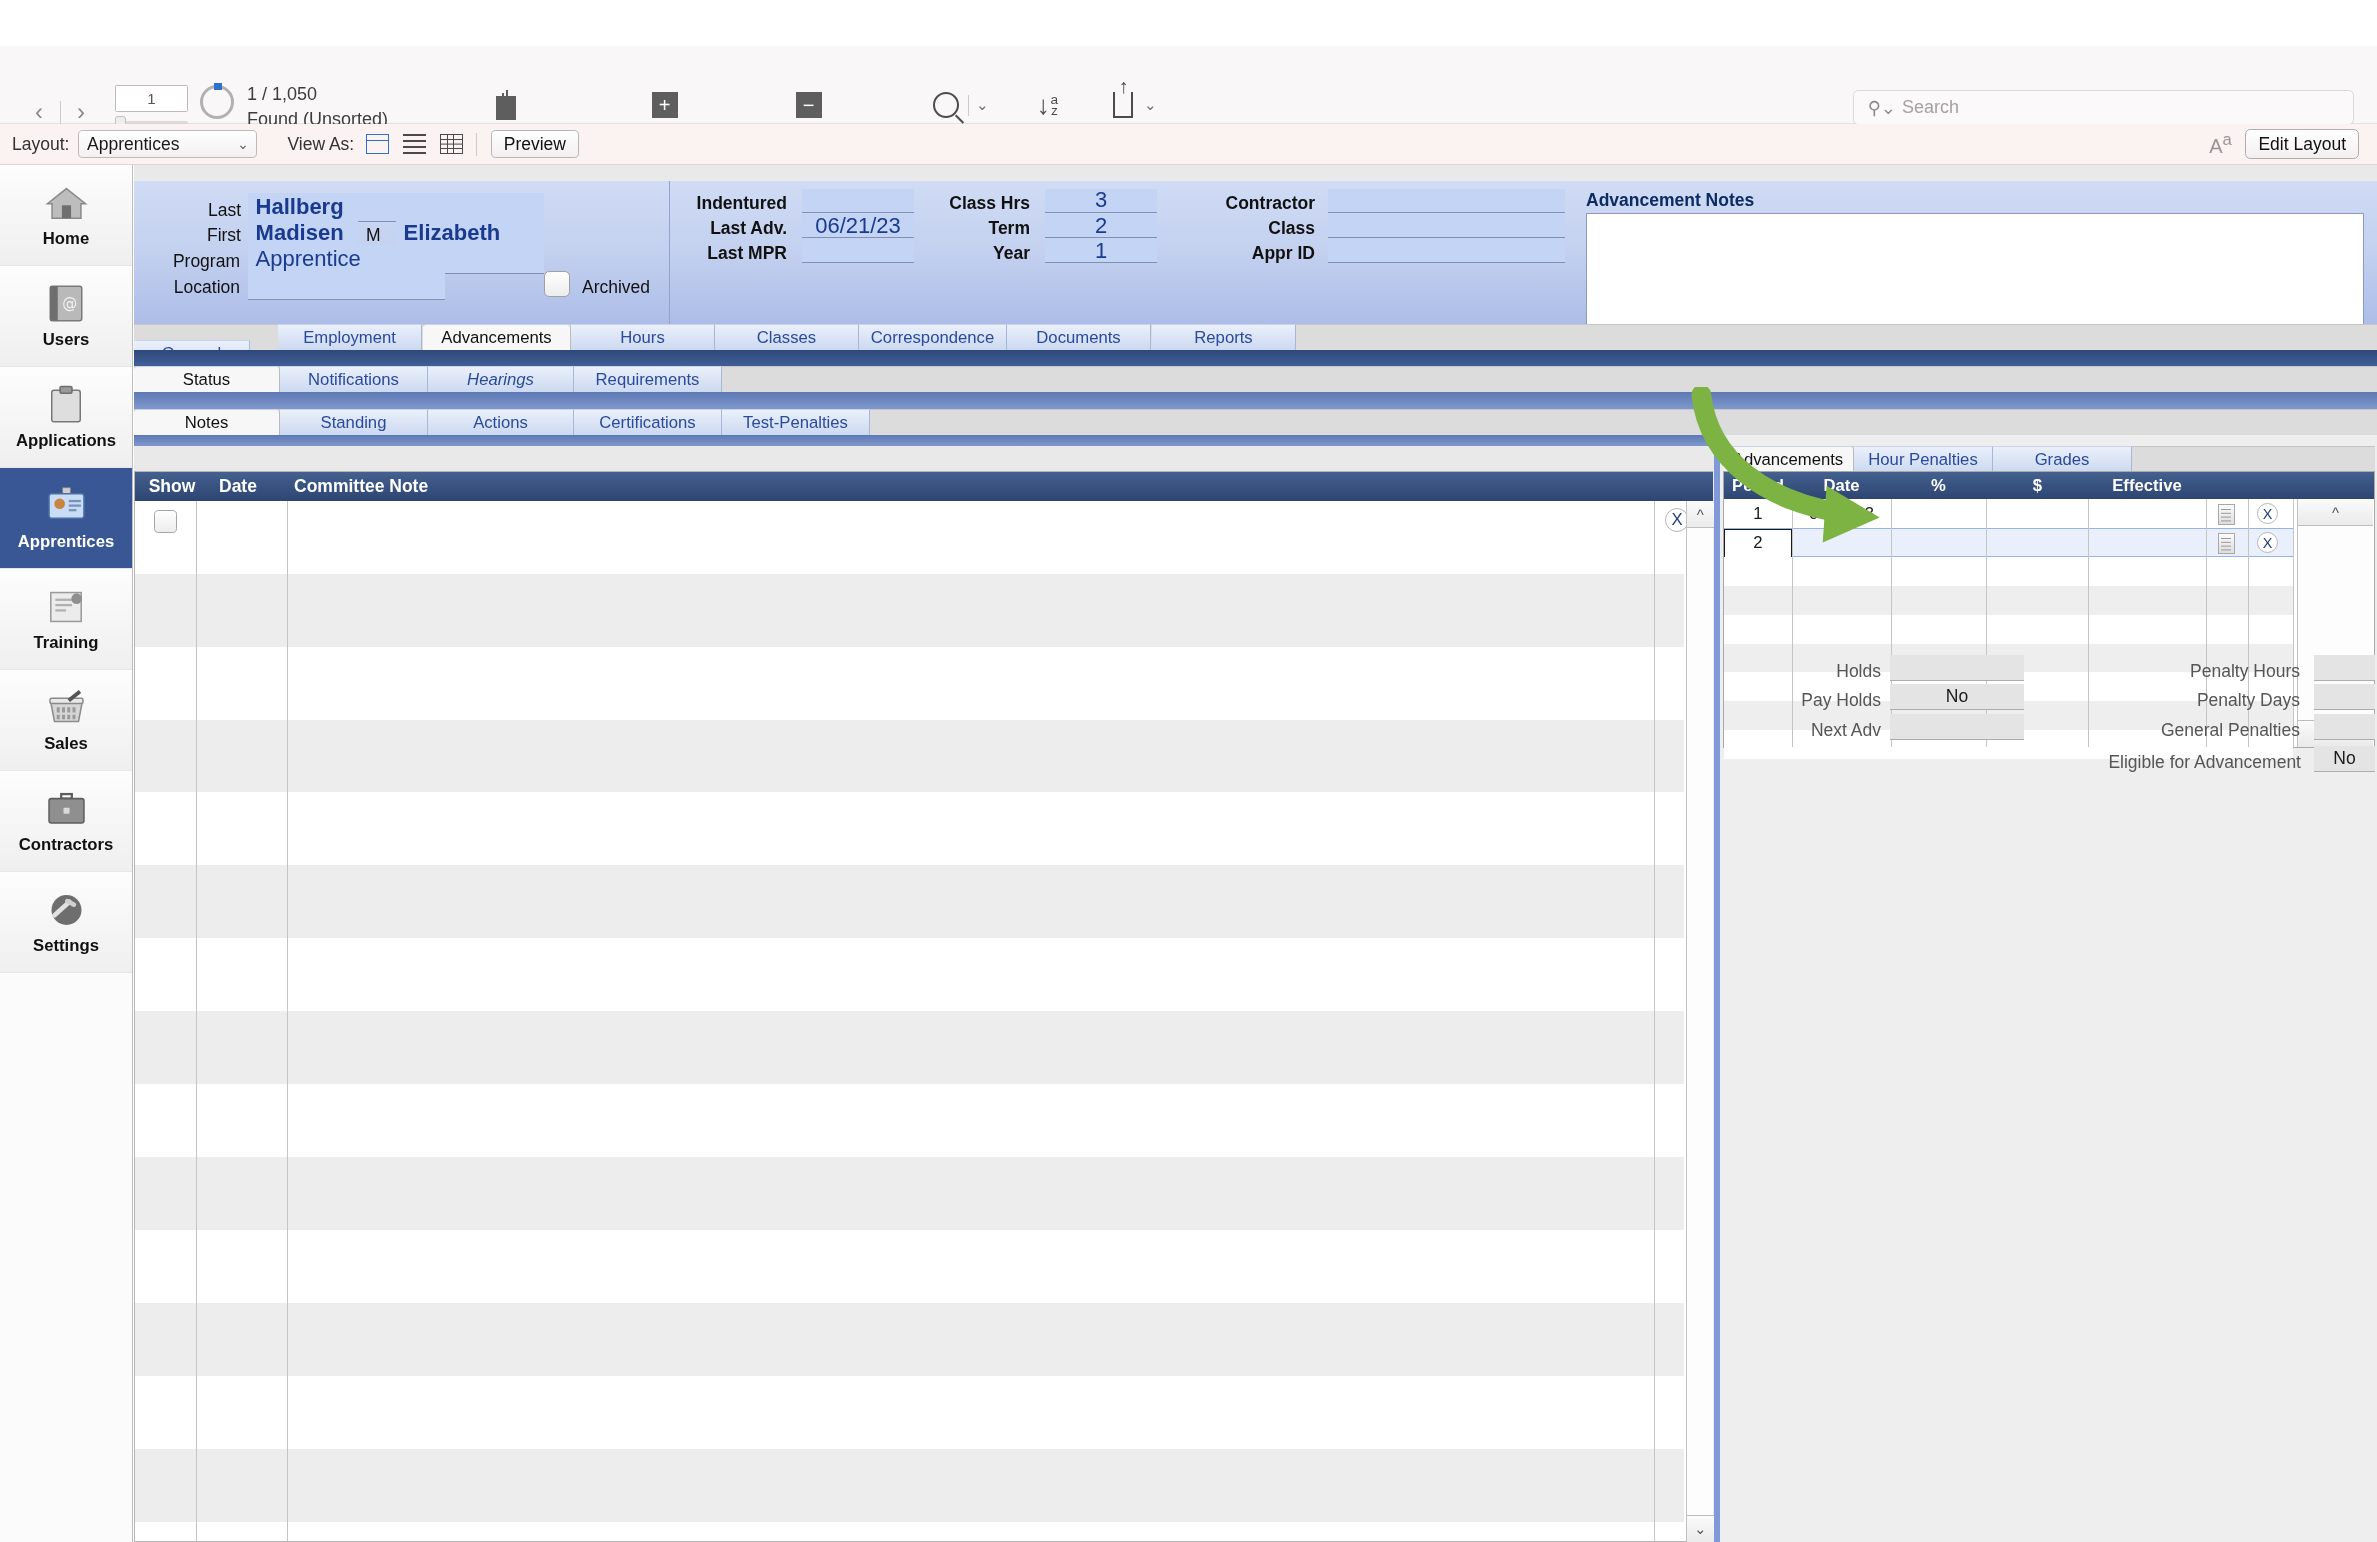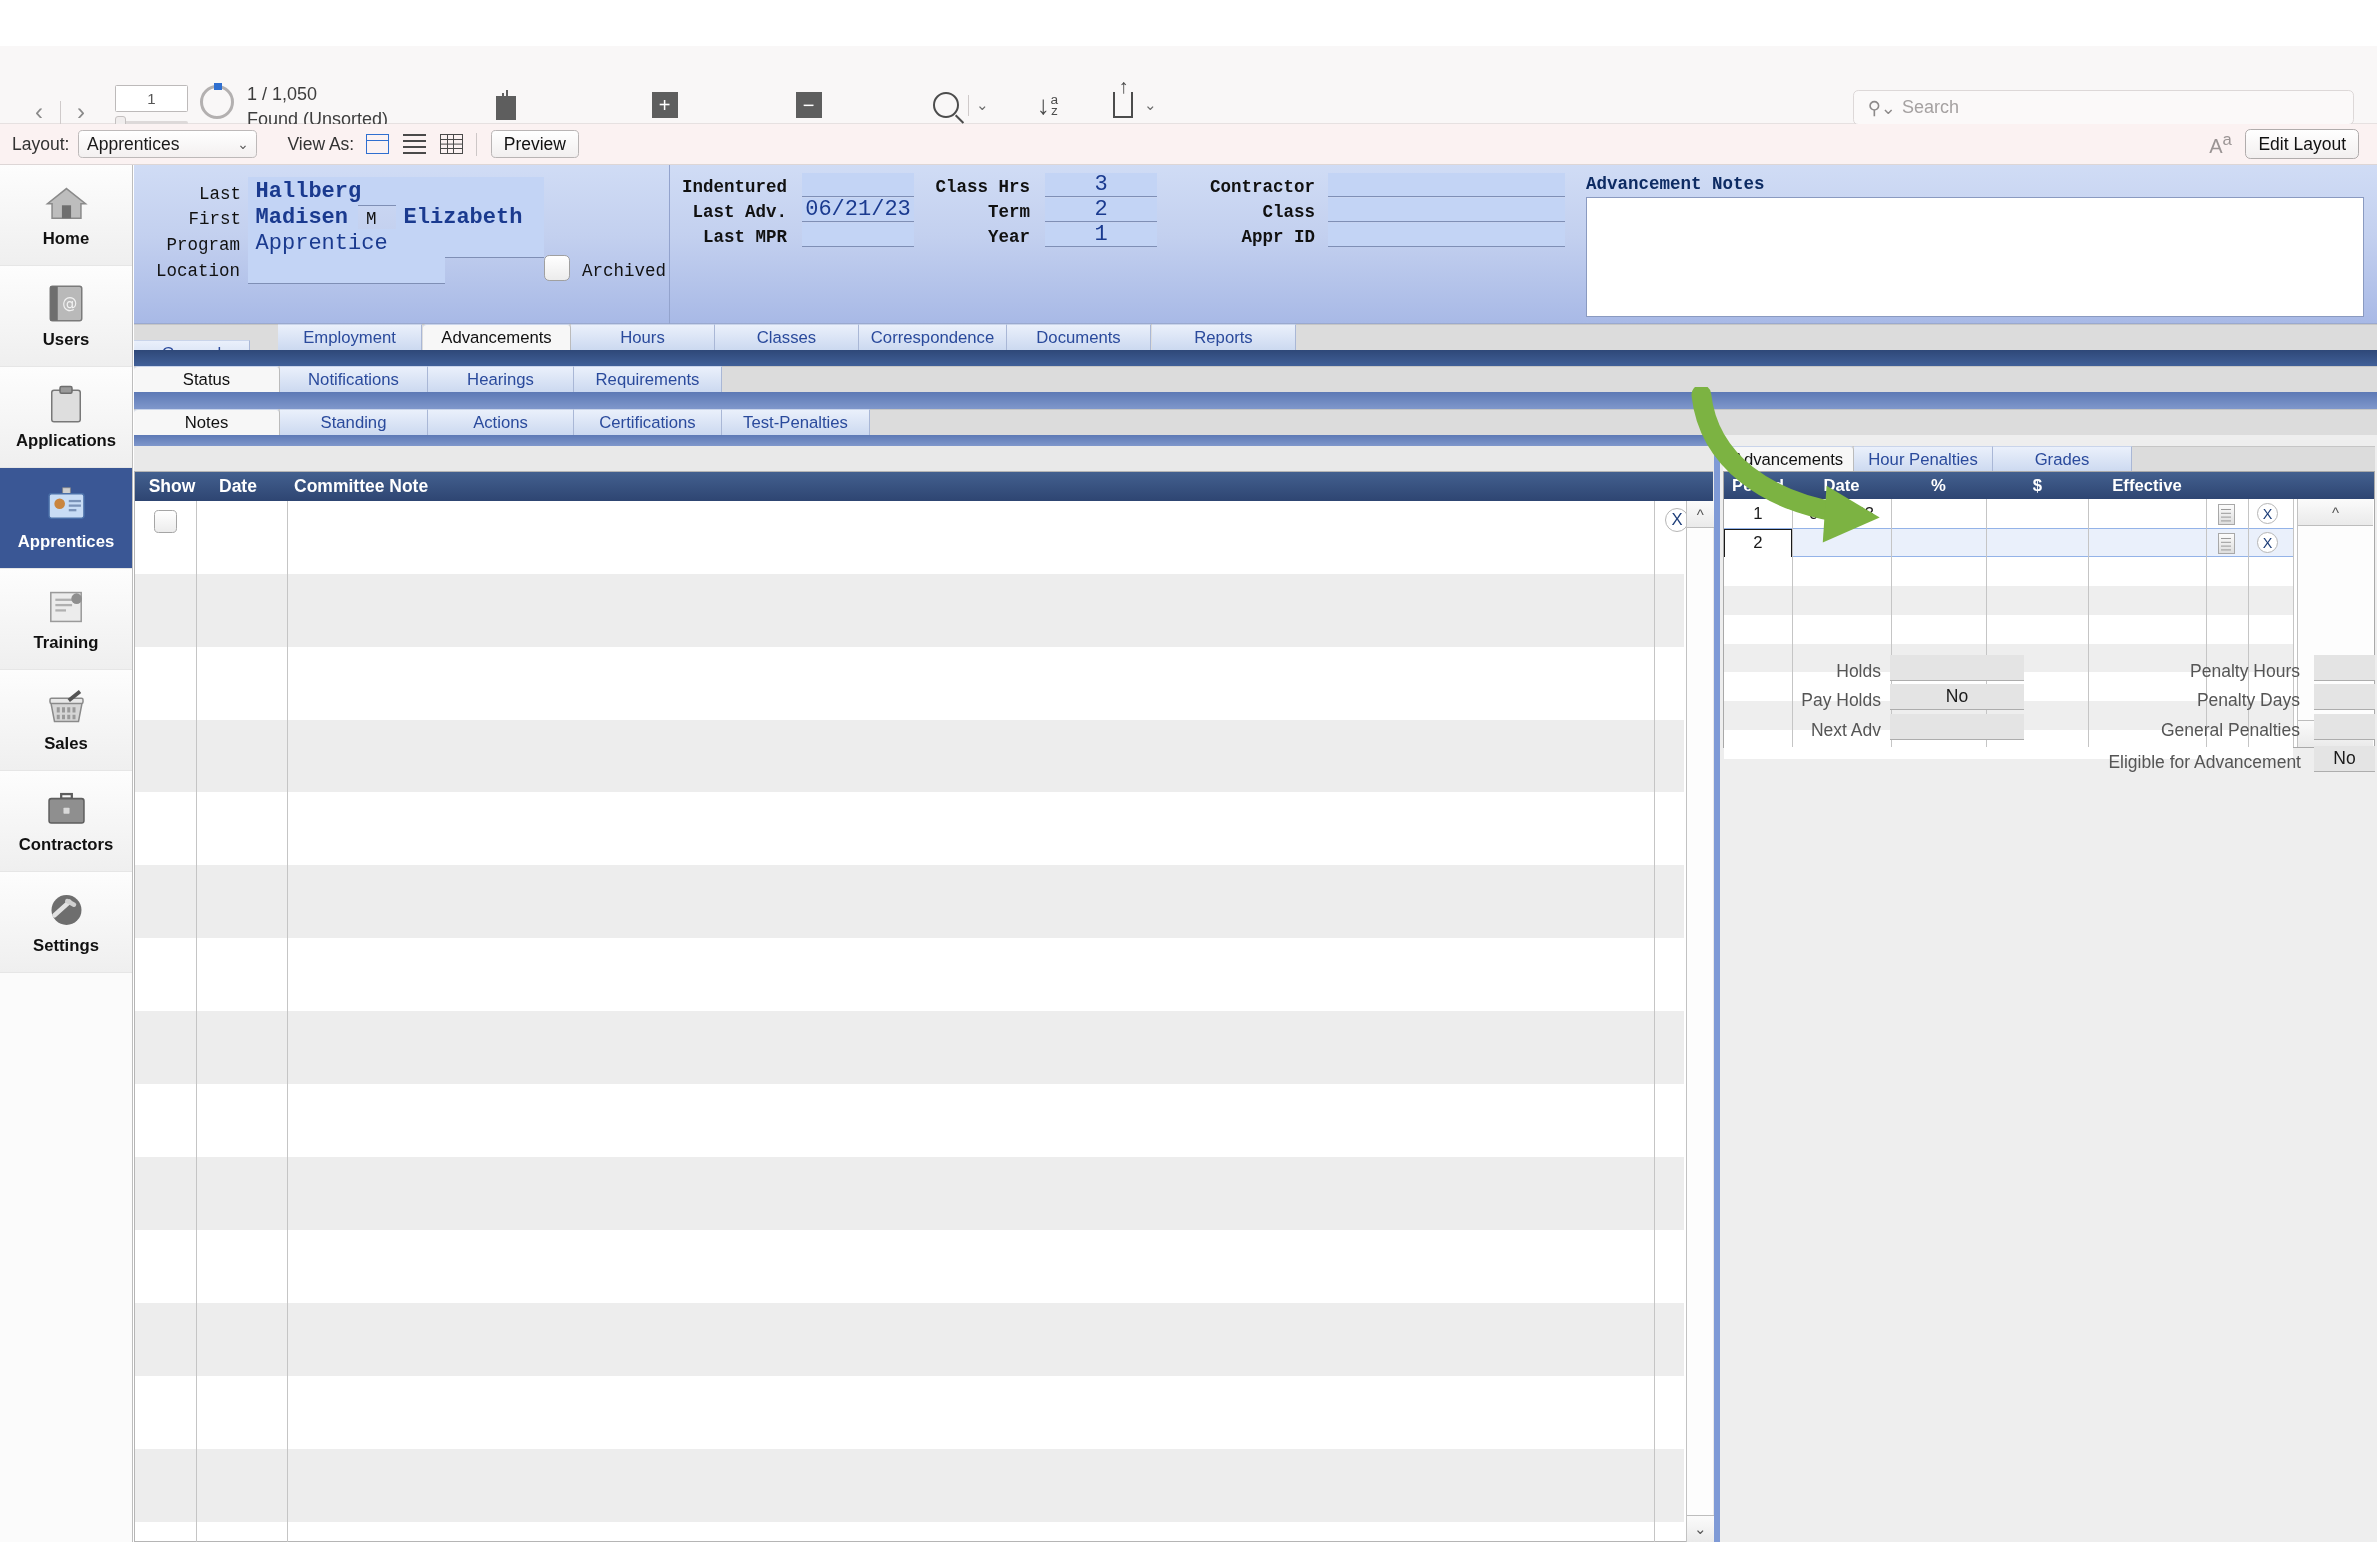--- a/index.html
+++ b/index.html
@@ -144,24 +144,23 @@
   }
   .sb-item.active { background: #3a5795; }
   .sb-item .sb-lbl { font-size: 16.7px; font-weight: bold; color: #111; }
   .sb-item.active .sb-lbl { color: #fff; }
   .sb-ic { width: 44px; height: 44px; display:flex; align-items:center; justify-content:center; }
 
   
   .main { position: absolute; left: 134px; top: 165px; width: 2244px; height: 1377px; background: #e9e9e9; }
 
   .headerpanel {
-    position: absolute; left: 0; top: 0; width: 2244px; height: 159px;
+    position: absolute; left: 0; top: 16px; width: 2244px; height: 159px;
     background: linear-gradient(180deg,#d0dcf5 0%,#c3d0ef 45%,#a8b9e6 100%);
     border-bottom: 0.8px solid #9aa9cf;
-    font-family: Liberation Mono, monospace;
   }
   .fld-label { position: absolute; font-size: 17.5px; color: #111; }
   .fld-label.b { font-weight: bold; }
   .fld {
     position: absolute; background: #c3d4f5; border-bottom: 0.8px solid #7f8fb5;
     font-size: 22px; color: #1a3a8f; display: flex; align-items: center;
   }
   .fld.ctr { justify-content: center; }
   .fld.bold { font-weight: bold; }
   .fld.pad { padding-left: 7.6px; }
@@ -523,21 +522,21 @@
       <div class="tab" style="left:725px; width:148px;">Correspondence</div>
       <div class="tab" style="left:873px; width:144px;">Documents</div>
       <div class="tab" style="left:1018px; width:144px;">Reports</div>
     </div>
     <div class="band1" style="top:185px;"></div>
 
     <div class="tabrow" style="top:201px; height:26px;">
       <div class="tabfill" style="left:0; width:2244px;"></div>
       <div class="tab active" style="left:0px; width:146px;">Status</div>
       <div class="tab" style="left:146px; width:148px;">Notifications</div>
-      <div class="tab" style="left:294px; width:146px;">Hearings</div>
+      <div class="tab" style="left:294px; width:146px;font-style:italic;">Hearings</div>
       <div class="tab" style="left:440px; width:148px;">Requirements</div>
     </div>
     <div class="band2" style="top:227px;"></div>
 
     <div class="tabrow" style="top:244px; height:26px;">
       <div class="tabfill" style="left:0; width:2244px;"></div>
       <div class="tab active" style="left:0px; width:146px;">Notes</div>
       <div class="tab" style="left:146px; width:148px;">Standing</div>
       <div class="tab" style="left:294px; width:146px;">Actions</div>
       <div class="tab" style="left:440px; width:148px;">Certifications</div>

